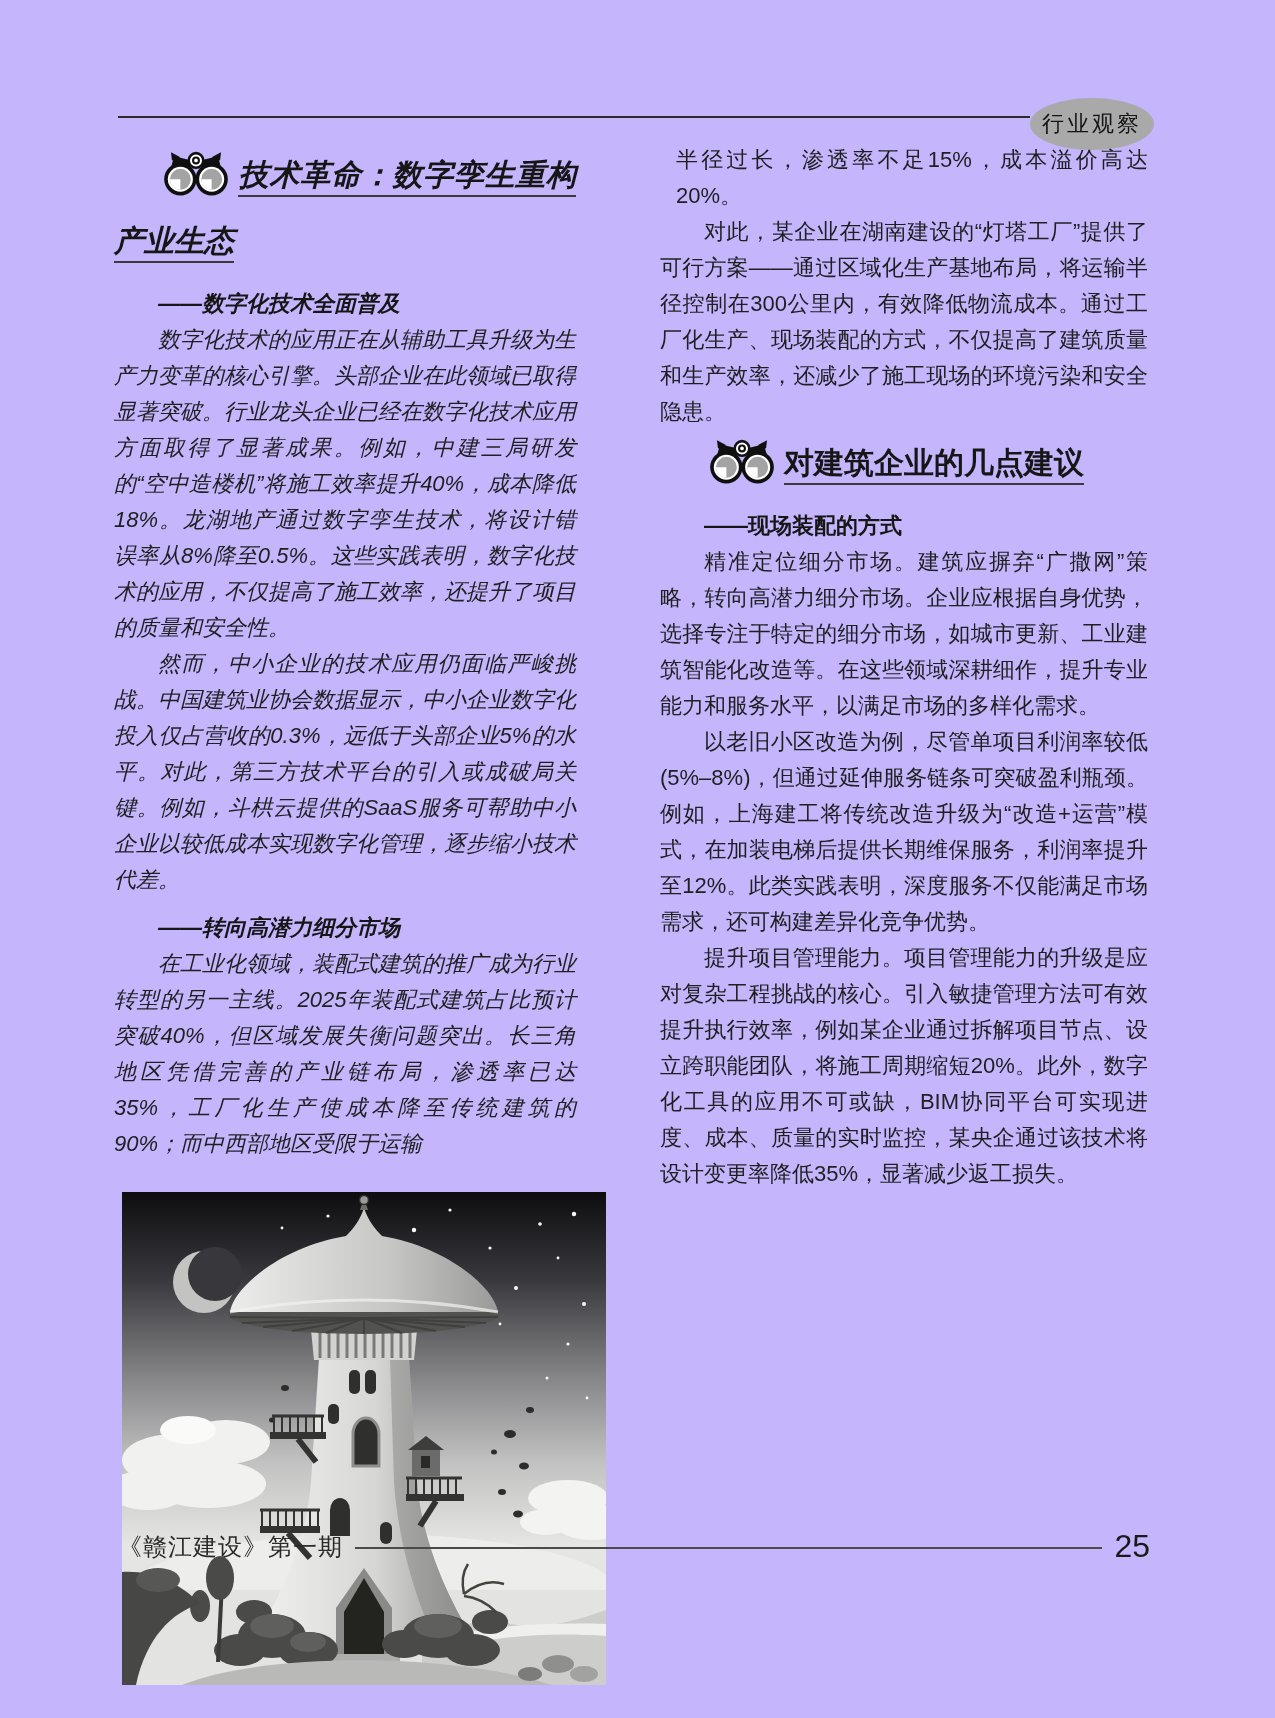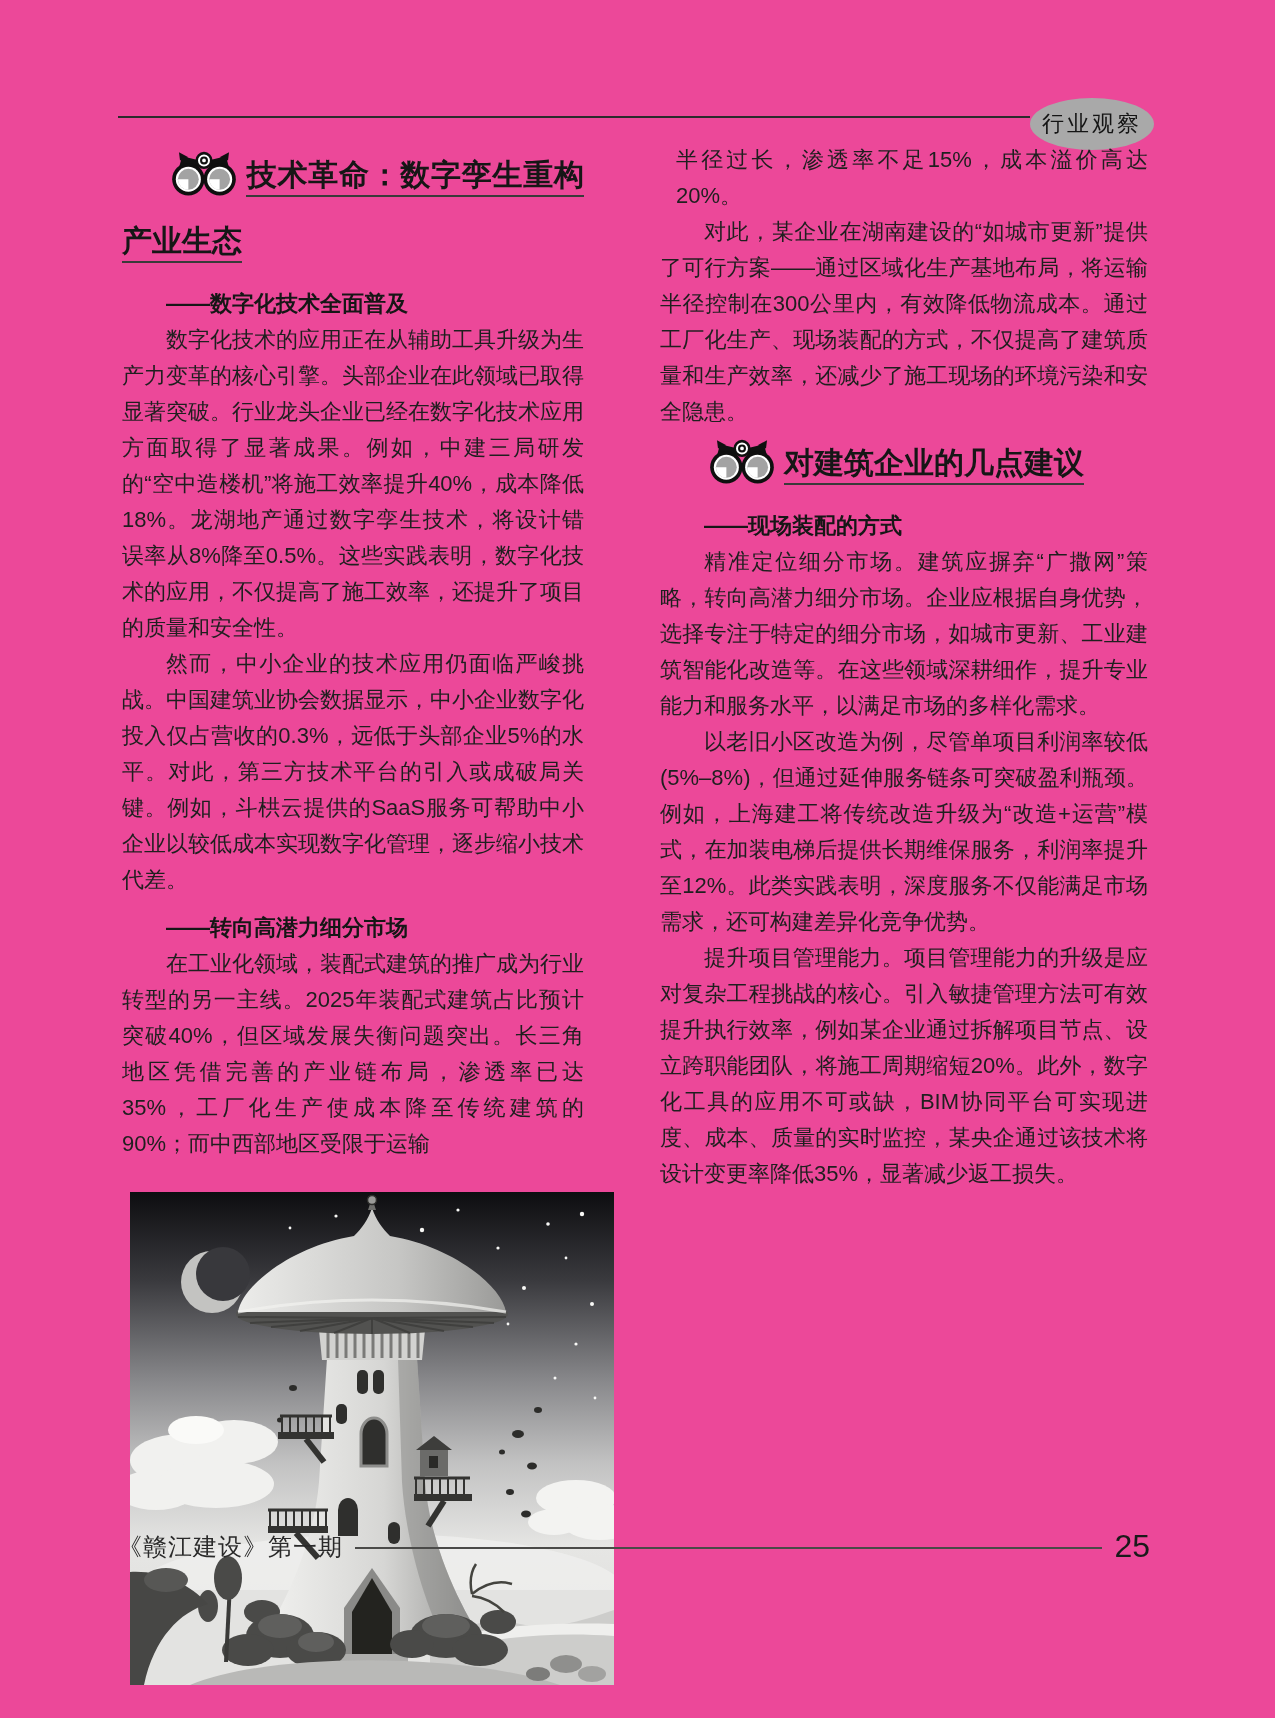--- a/index.html
+++ b/index.html
@@ -1,28 +1,28 @@
 <!DOCTYPE html>
 <html><head>
 <meta charset="utf-8">
 <style>
   html,body{margin:0;padding:0;background:#888;}
   .page{
-    position:relative;width:1275px;height:1718px;background:#ec4899;
+    position:relative;width:1275px;height:1718px;background:#c4b5fd;
     font-family:"Liberation Sans",sans-serif;color:#1f1f1f;margin:0 auto;
     overflow:hidden;
   }
   .top-rule{position:absolute;left:118px;top:116px;width:912px;height:2px;background:#2b2b2b;}
   .badge{
     position:absolute;left:1030px;top:98px;width:124px;height:52px;background:#a9a9a9;
     border-radius:50%;display:flex;align-items:center;justify-content:center;
     font-family:"DejaVu Serif",serif;font-size:22px;letter-spacing:3px;color:#141414;
   }
   .col{position:absolute;top:142px;font-size:22px;line-height:36px;text-align:justify;}
-  .col-left{left:122px;width:462px;}
+  .col-left{left:114px;width:462px;font-style:italic;}
   .col-right{left:660px;width:488px;}
   .headline{font-size:30px;line-height:66px;text-indent:46px;margin:0;color:#161616;white-space:normal;}
   .headline-text{text-decoration:underline;text-underline-offset:10px;text-decoration-thickness:2px;text-decoration-color:#3a3a3a;}
   .binocs{display:inline-block;width:72px;height:48px;vertical-align:-12px;margin-right:6px;}
   .subhead{font-weight:bold;text-indent:44px;margin:12px 0 0 0;color:#161616;}
   .para{margin:0;text-indent:44px;}
   .para.noindent{text-indent:0;margin-left:16px;}
   .illustration{display:block;margin:30px 0 0 8px;width:484px;height:493px;}
   .footer{
     position:absolute;left:118px;top:1528px;width:1032px;display:flex;align-items:center;gap:12px;
@@ -263,21 +263,21 @@
 
       <path d="M60,493 C140,460 330,460 430,493 Z" fill="#b9b9b7"></path>
       <ellipse cx="436" cy="472" rx="16" ry="9" fill="#8f8f8d"></ellipse>
       <ellipse cx="462" cy="482" rx="14" ry="8" fill="#a2a2a0"></ellipse>
       <ellipse cx="408" cy="482" rx="12" ry="7" fill="#7c7c7a"></ellipse>
     </svg>
   </div>
 
   <div class="col col-right">
     <p class="para noindent">半径过长，渗透率不足15%，成本溢价高达20%。</p>
-    <p class="para">对此，某企业在湖南建设的“如城市更新”提供了可行方案——通过区域化生产基地布局，将运输半径控制在300公里内，有效降低物流成本。通过工厂化生产、现场装配的方式，不仅提高了建筑质量和生产效率，还减少了施工现场的环境污染和安全隐患。</p>
+    <p class="para">对此，某企业在湖南建设的“灯塔工厂”提供了可行方案——通过区域化生产基地布局，将运输半径控制在300公里内，有效降低物流成本。通过工厂化生产、现场装配的方式，不仅提高了建筑质量和生产效率，还减少了施工现场的环境污染和安全隐患。</p>
     <h2 class="headline">
       <svg class="binocs" viewBox="0 0 68 46" aria-hidden="true">
         <path d="M10,3 L19,8 L11,11 Z" fill="#101010"></path>
         <path d="M58,3 L49,8 L57,11 Z" fill="#101010"></path>
         <path d="M13,7 L30,11 L28,22 L10,18 Z" fill="#101010"></path>
         <path d="M55,7 L38,11 L40,22 L58,18 Z" fill="#101010"></path>
         <circle cx="34" cy="11" r="7" fill="#ffffff" stroke="#101010" stroke-width="2.5"></circle>
         <circle cx="34" cy="11" r="2.8" fill="#ffffff" stroke="#101010" stroke-width="2"></circle>
         <circle cx="19" cy="29" r="15.5" fill="#0f0f0f"></circle>
         <circle cx="19" cy="29" r="12" fill="#ffffff"></circle>

